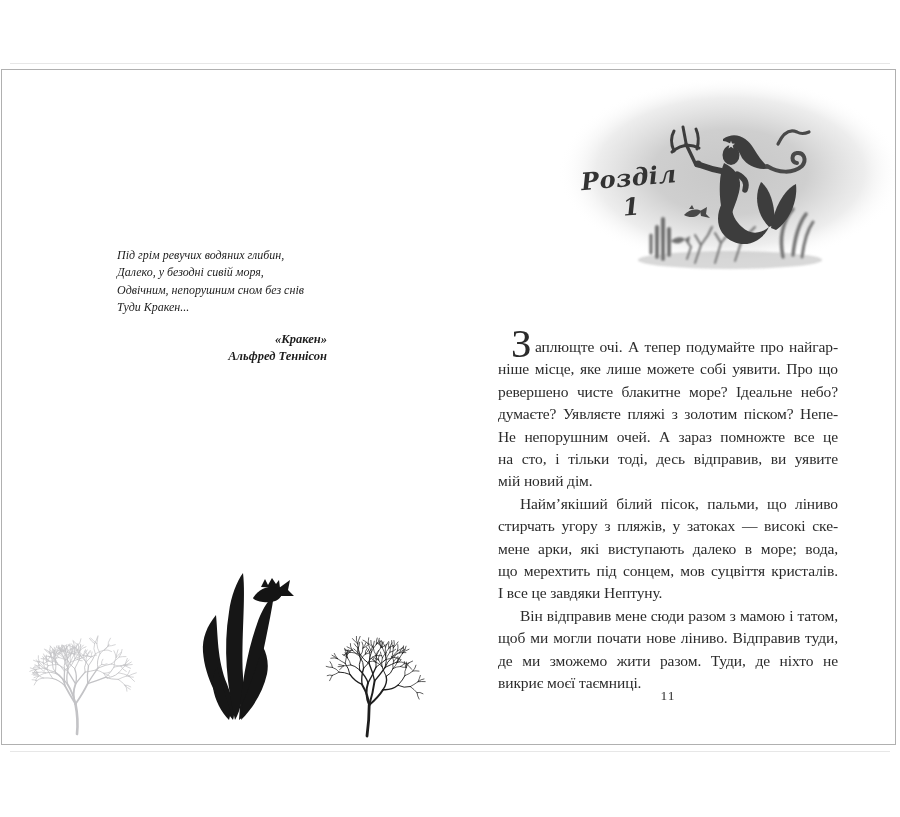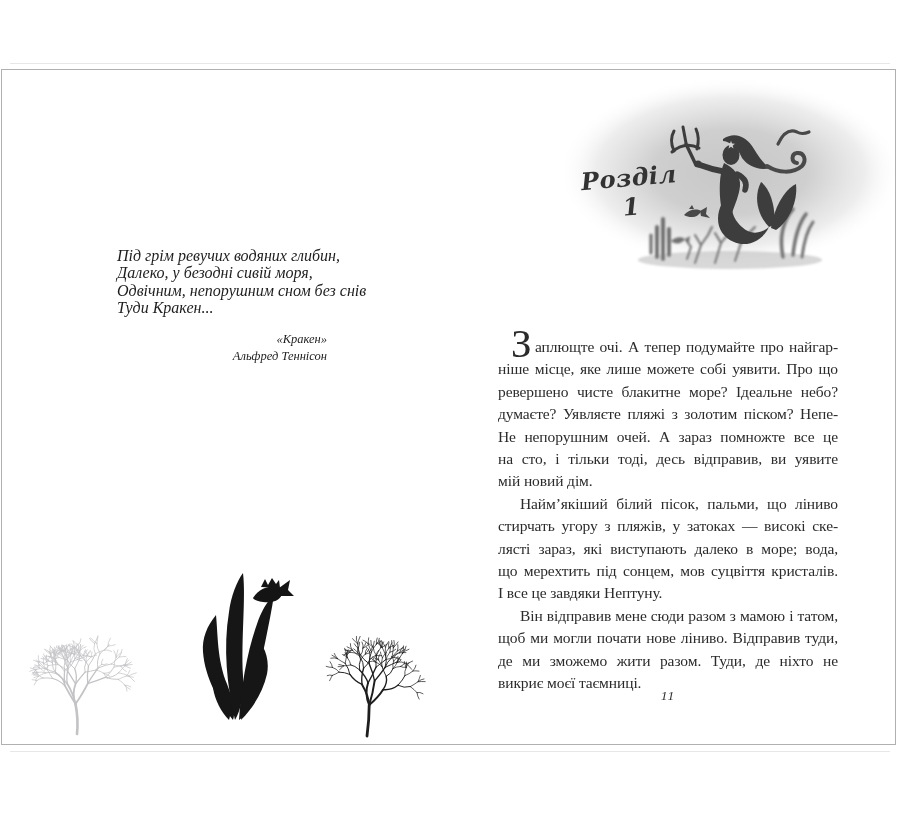--- a/index.html
+++ b/index.html
@@ -13,25 +13,25 @@
   .stack-line.top { top:63px; }
   .stack-line.bottom { top:751px; }
   
   .spread {
     position:absolute; left:1px; top:69px; width:895px; height:676px;
     background:#ffffff; border:1px solid #b0b0b0;
   }
   
   .epigraph {
     position:absolute; left:117px; top:247px; width:260px;
-    font-style:italic; font-size:16px; line-height:17.4px; color:#1d1d1d;font-family:Liberation Serif, serif;
+    font-style:italic; font-size:12px; line-height:17.4px; color:#1d1d1d;font-family:Liberation Serif, serif;
   }
   .attribution {
     position:absolute; left:117px; top:331px; width:210px; text-align:right;
-    font-style:italic; font-weight:normal; font-size:12.5px; line-height:16.5px; color:#1d1d1d;
+    font-style:italic; font-weight:bold; font-size:12.5px; line-height:16.5px; color:#1d1d1d;
   }
   .left-illustration { position:absolute; left:5px; top:568px; width:455px; height:172px; }
   
   .chapter-illustration { position:absolute; left:545px; top:75px; width:350px; height:200px; }
   .chapter-title {
     position:absolute; left:570px; top:163px; width:120px; text-align:center;
     font-family:"DejaVu Serif", serif; font-style:italic; font-weight:bold;
     font-size:24px; color:#333333; letter-spacing:0.5px;
     transform:rotate(-5deg);
   }
@@ -45,21 +45,21 @@
   }
   .bline.last { text-align-last:left; }
   .bline.indent { padding-left:22px; }
   .bline.first { padding-left:37px; }
   .dropcap {
     position:absolute; left:13px; top:-13px;
     font-size:41px; line-height:1; font-weight:normal; color:#2b2b2b;
   }
   .pagenum {
     position:absolute; left:498px; top:688px; width:340px; text-align:center;
-    font-style:italic; font-size:13.5px; color:#333333; letter-spacing:1px;
+    font-size:13.5px; color:#333333; letter-spacing:1px;
   }
 </style>
 </head>
 <body>
 
 <div class="canvas">
   <div class="stack-line top"></div>
   <div class="stack-line bottom"></div>
 
   <div class="spread"></div>
@@ -596,21 +596,21 @@
     </div>
     <div class="bline">ніше місце, яке лише можете собі уявити. Про що</div>
     <div class="bline">ревершено чисте блакитне море? Ідеальне небо?</div>
     <div class="bline">думаєте? Уявляєте пляжі з золотим піском? Непе-</div>
     <div class="bline">Не непорушним очей. А зараз помножте все це</div>
     <div class="bline">на сто, і тільки тоді, десь відправив, ви уявите</div>
     <div class="bline last">мій новий дім.</div>
 
     <div class="bline indent">Найм’якіший білий пісок, пальми, що ліниво</div>
     <div class="bline">стирчать угору з пляжів, у затоках — високі ске-</div>
-    <div class="bline">лясті зараз, які виступають далеко в море; вода,</div>
+    <div class="bline">мене арки, які виступають далеко в море; вода,</div>
     <div class="bline">що мерехтить під сонцем, мов суцвіття кристалів.</div>
     <div class="bline last">І все це завдяки Нептуну.</div>
 
     <div class="bline indent">Він відправив мене сюди разом з мамою і татом,</div>
     <div class="bline">щоб ми могли почати нове ліниво. Відправив туди,</div>
     <div class="bline">де ми зможемо жити разом. Туди, де ніхто не</div>
     <div class="bline last">викриє моєї таємниці.</div>
   </div>
 
   <div class="pagenum">11</div>

